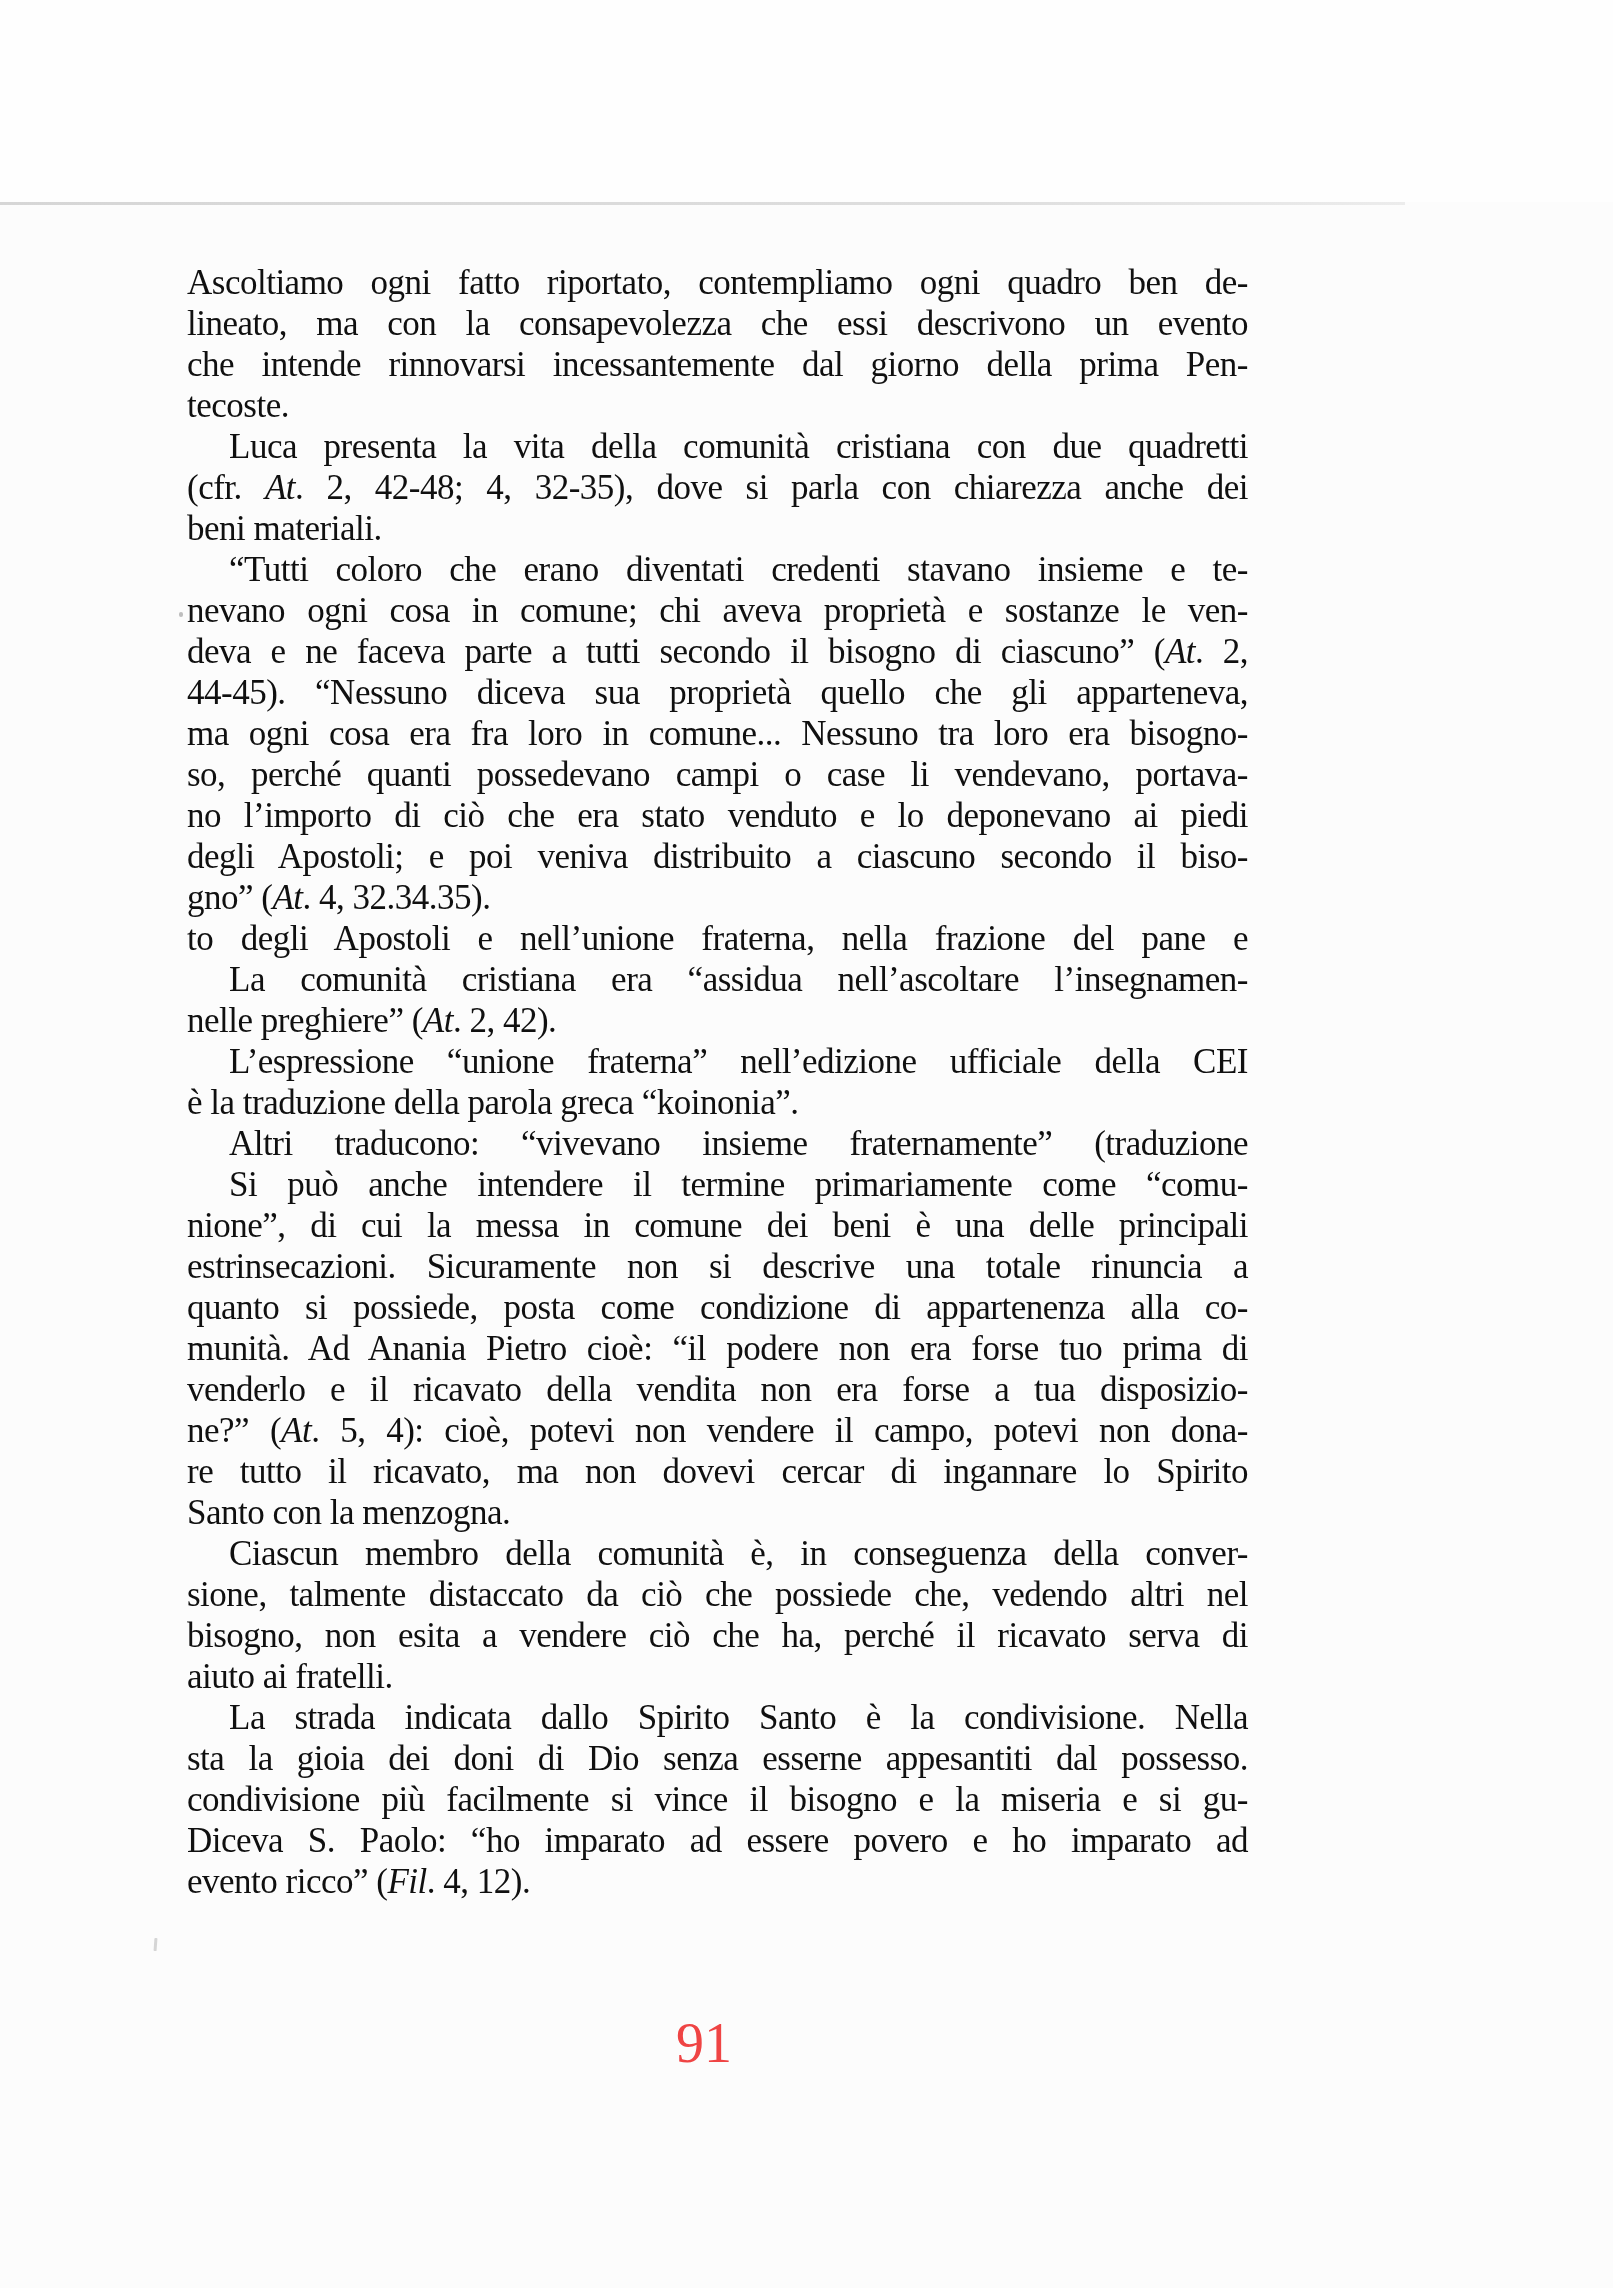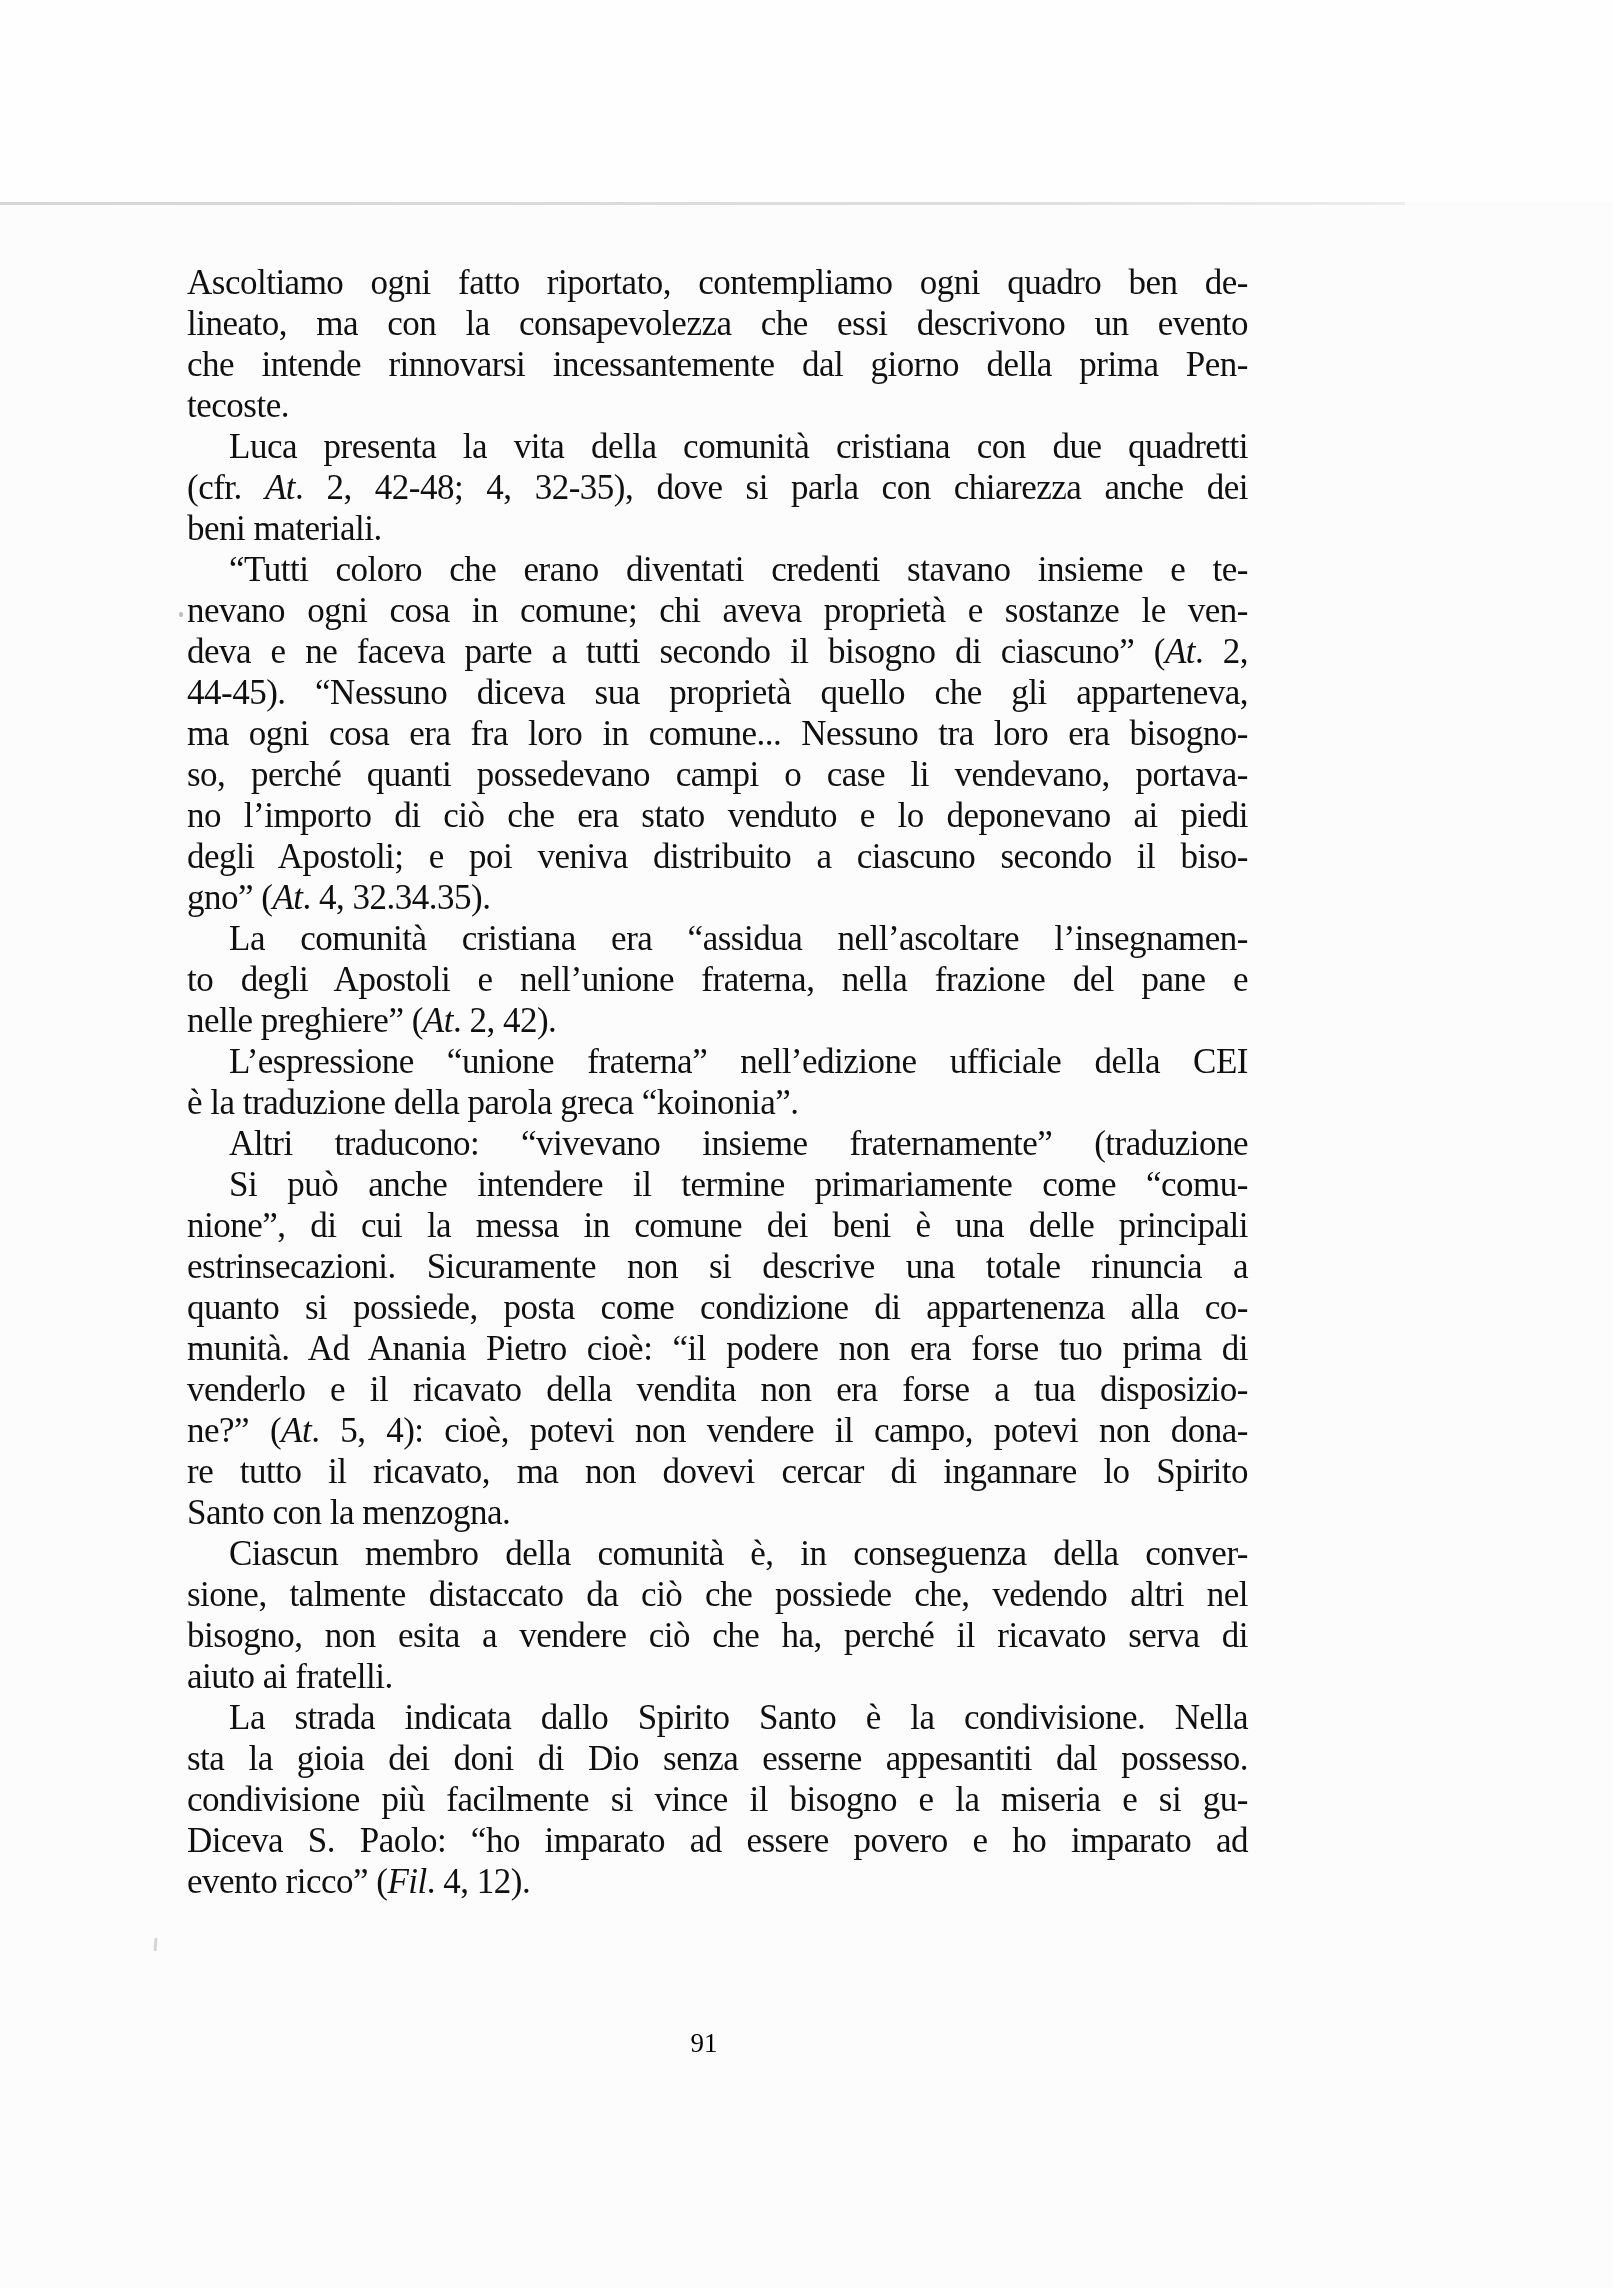--- a/index.html
+++ b/index.html
@@ -57,23 +57,23 @@
     background: #8a8a8a;
     border-radius: 50%;
     opacity: 0.55;
   }
   .page-number {
     position: absolute;
     top: 2021px;
     left: 584px;
     width: 240px;
     text-align: center;
-    font-size: 27px;
+    font-size: 56px;
     line-height: 44px;
-    color: #000000;
+    color: #ef4444;
   }
   .scan-tick {
     position: absolute;
     left: 154px;
     top: 1938px;
     width: 2.8px;
     height: 13px;
     background: #c0c0c0;
     opacity: 0.65;
     border-radius: 0.9px;
@@ -96,22 +96,22 @@
     <div class="line last"><span>beni materiali.</span></div>
     <div class="line indent"><span>“Tutti coloro che erano diventati credenti stavano insieme e te-</span></div>
     <div class="line"><span class="speck"></span><span>nevano ogni cosa in comune; chi aveva proprietà e sostanze le ven-</span></div>
     <div class="line"><span>deva e ne faceva parte a tutti secondo il bisogno di ciascuno” (</span><span class="it">At</span><span>. 2,</span></div>
     <div class="line"><span>44-45). “Nessuno diceva sua proprietà quello che gli apparteneva,</span></div>
     <div class="line"><span>ma ogni cosa era fra loro in comune... Nessuno tra loro era bisogno-</span></div>
     <div class="line"><span>so, perché quanti possedevano campi o case li vendevano, portava-</span></div>
     <div class="line"><span>no l’importo di ciò che era stato venduto e lo deponevano ai piedi</span></div>
     <div class="line"><span>degli Apostoli; e poi veniva distribuito a ciascuno secondo il biso-</span></div>
     <div class="line last"><span>gno” (</span><span class="it">At</span><span>. 4, 32.34.35).</span></div>
+    <div class="line"><span>to degli Apostoli e nell’unione fraterna, nella frazione del pane e</span></div>
     <div class="line indent"><span>La comunità cristiana era “assidua nell’ascoltare l’insegnamen-</span></div>
-    <div class="line"><span>to degli Apostoli e nell’unione fraterna, nella frazione del pane e</span></div>
     <div class="line last"><span>nelle preghiere” (</span><span class="it">At</span><span>. 2, 42).</span></div>
     <div class="line indent"><span>L’espressione “unione fraterna” nell’edizione ufficiale della CEI</span></div>
     <div class="line last"><span>è la traduzione della parola greca “koinonia”.</span></div>
     <div class="line indent"><span>Altri traducono: “vivevano insieme fraternamente” (traduzione</span></div>
     <div class="line indent"><span>Si può anche intendere il termine primariamente come “comu-</span></div>
     <div class="line"><span>nione”, di cui la messa in comune dei beni è una delle principali</span></div>
     <div class="line"><span>estrinsecazioni. Sicuramente non si descrive una totale rinuncia a</span></div>
     <div class="line"><span>quanto si possiede, posta come condizione di appartenenza alla co-</span></div>
     <div class="line"><span>munità. Ad Anania Pietro cioè: “il podere non era forse tuo prima di</span></div>
     <div class="line"><span>venderlo e il ricavato della vendita non era forse a tua disposizio-</span></div>

